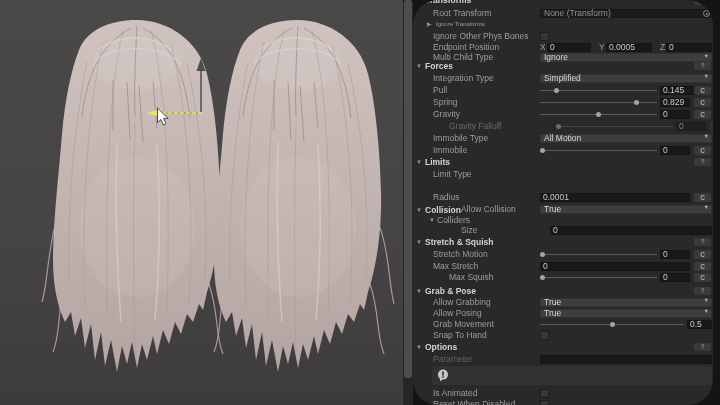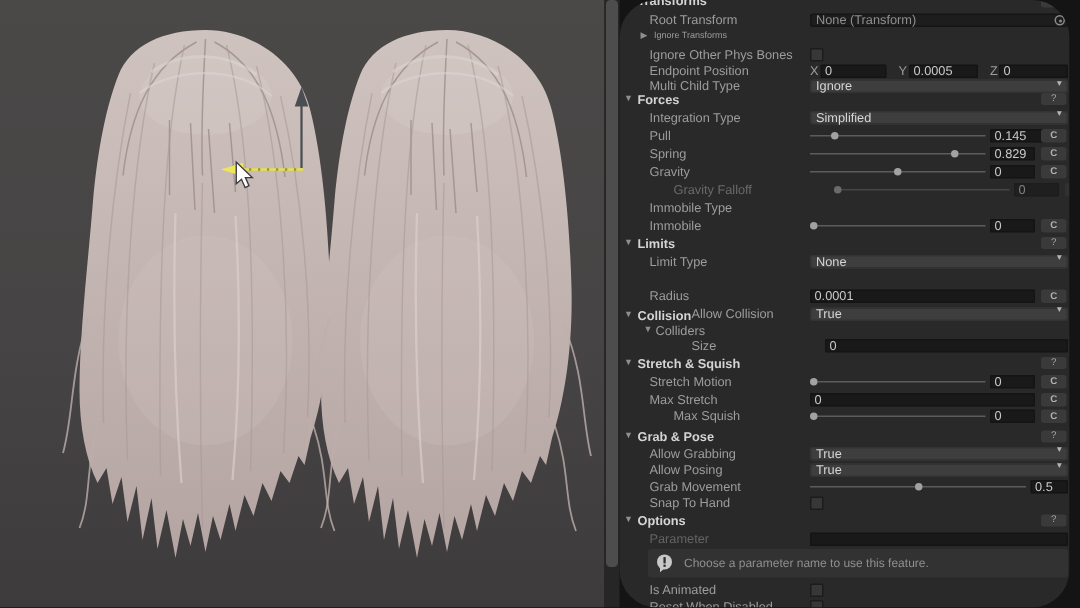--- a/index.html
+++ b/index.html
@@ -195,39 +195,39 @@
         </div>
         <div class="row slider disabled" style="top: 120.5px;">
           <span class="plabel" style="left: 20px;">Gravity Falloff</span>
           <span class="track" style="left: 127px; width: 117px;"></span>
           <span class="shandle" style="left: 126.84px;"></span>
           <span class="vfield" style="left: 247px; width: 30px;">0</span>
           <span class="cbtn">C</span>
         </div>
         <div class="row dropdown" style="top: 132.5px;">
           <span class="plabel" style="left: 20px;">Immobile Type</span>
+          <div class="drop">
+            <span class="dval">All Motion</span>
+            <span class="caret">▼</span>
+          </div>
         </div>
         <div class="row slider" style="top: 144.5px;">
           <span class="plabel" style="left: 20px;">Immobile</span>
           <span class="track" style="left: 127px; width: 117px;"></span>
           <span class="shandle" style="left: 126.84px;"></span>
           <span class="vfield" style="left: 247px; width: 30px;">0</span>
           <span class="cbtn">C</span>
         </div>
         <div class="row header" style="top: 156.5px;">
           <span class="fold">▼</span>
           <span class="hlabel">Limits</span>
           <span class="hbtn">?</span>
         </div>
         <div class="row dropdown" style="top: 168.5px;">
           <span class="plabel" style="left: 20px;">Limit Type</span>
-          <div class="drop">
-            <span class="dval">None</span>
-            <span class="caret">▼</span>
-          </div>
         </div>
         <div class="row header" style="top: 180.5px; margin-top: 24px;">
           <span class="fold">▼</span>
           <span class="hlabel">Collision</span>
           <span class="hbtn">?</span>
         </div>
         <div class="row field" style="top: 191.5px;">
           <span class="plabel" style="left: 20px;">Radius</span>
           <span class="vfield" style="left: 127px; width: 150px;">0.0001</span>
           <span class="cbtn">C</span>
@@ -310,21 +310,20 @@
           <span class="vfield" style="left: 127px; width: 172px;"></span>
         </div>
         <div class="row info" style="top: 366px;">
           <div class="infobox" style="height: 19px;">
             <svg width="13" height="13" viewBox="0 0 13 13">
               <circle cx="6" cy="5.6" r="5" fill="#c8c8c8"></circle>
               <path d="M3,9 L3,12.5 L7.2,9 Z" fill="#c8c8c8"></path>
               <rect x="5.3" y="2.4" width="1.5" height="4.2" fill="#2b2b2b"></rect>
               <rect x="5.3" y="7.4" width="1.5" height="1.5" fill="#2b2b2b"></rect>
             </svg>
-            <span class="itext">Choose a parameter name to use this feature.</span>
           </div>
         </div>
         <div class="row checkbox" style="top: 387.5px;">
           <span class="plabel" style="left: 20px;">Is Animated</span>
           <span class="cbox"></span>
         </div>
         <div class="row checkbox" style="top: 398.5px;">
           <span class="plabel" style="left: 20px;">Reset When Disabled</span>
           <span class="cbox"></span>
         </div>

